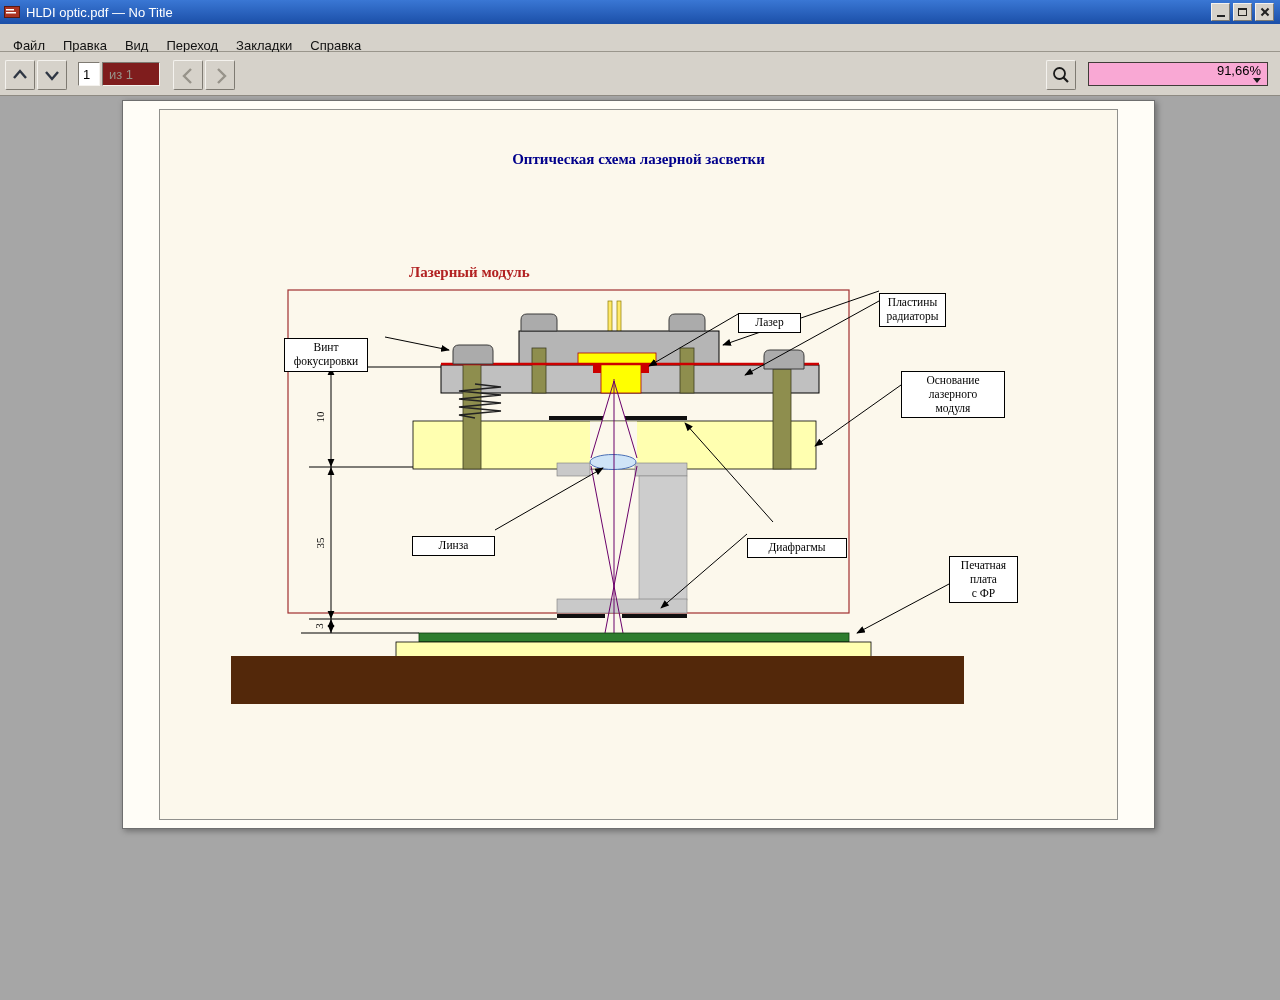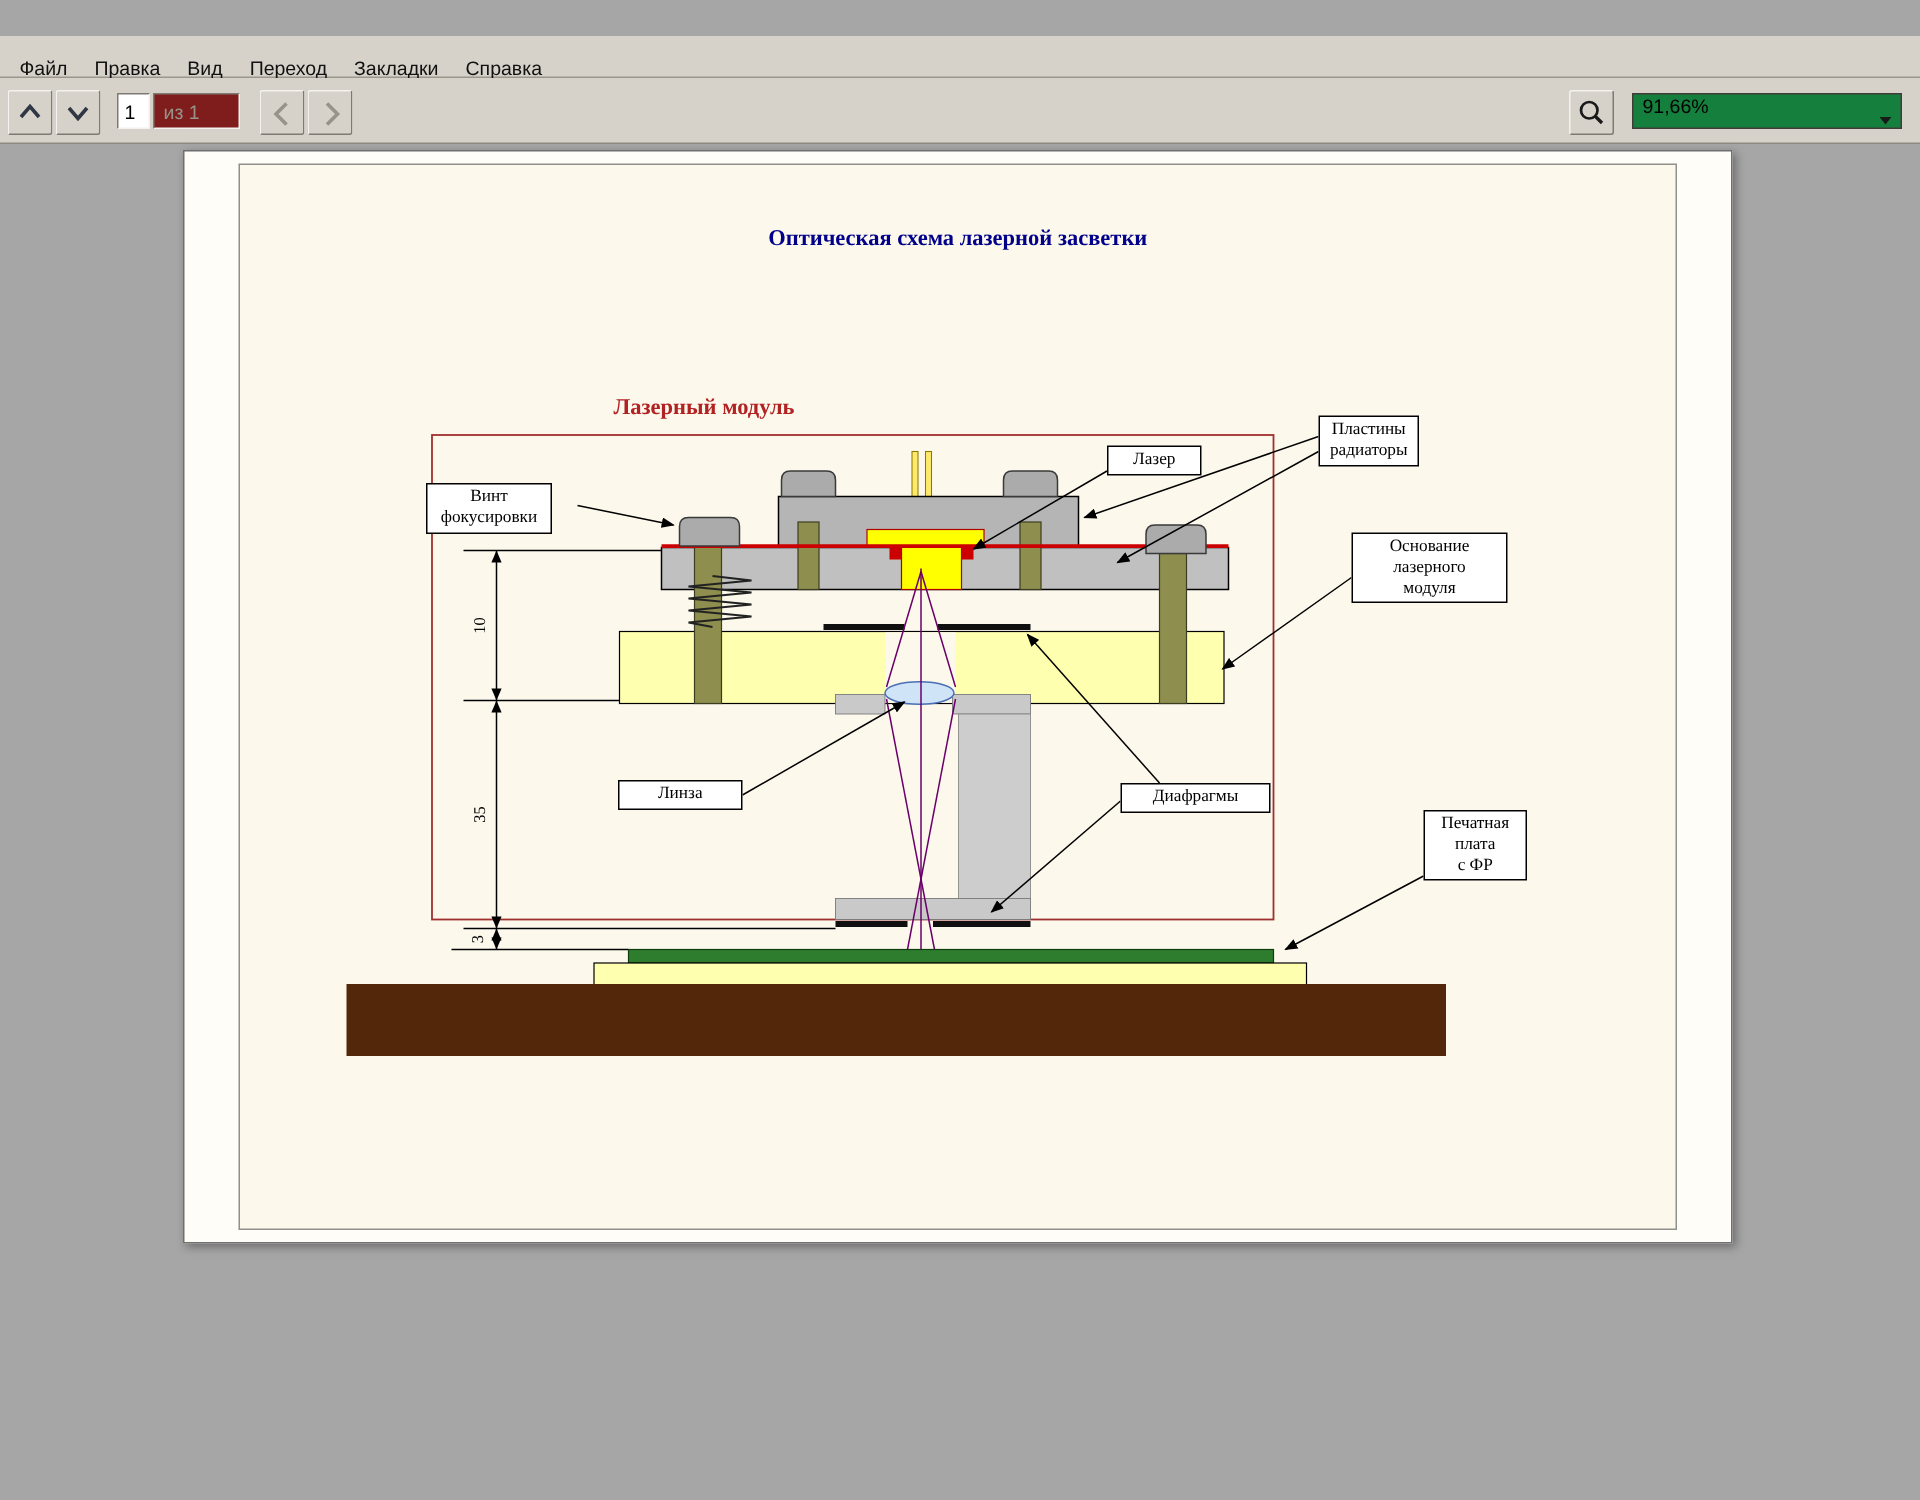--- a/index.html
+++ b/index.html
@@ -35,53 +35,72 @@
         border:1px solid;border-color:#f4f2ee #7e7a72 #7e7a72 #f4f2ee;border-radius:2px;
         display:flex;align-items:center;justify-content:center;cursor:default;}
   .field{position:absolute;top:10px;height:24px;border:1px solid;
          border-color:#7e7a72 #f4f2ee #f4f2ee #7e7a72;background:#fff;
          font-family:"Liberation Sans",sans-serif;font-size:13px;
          box-sizing:border-box;padding:0 4px;}
   .page-of{position:absolute;top:10px;height:24px;border:1px solid;
            border-color:#7e7a72 #f4f2ee #f4f2ee #7e7a72;background:#7f1d1d;
            color:#97938a;font-size:13px;display:flex;align-items:center;
            padding:0 6px;box-sizing:border-box;}
-  .combo{position:absolute;top:10px;height:24px;border:1px solid #403c38;background:#15803d;
-         font-size:13px;color:#000;display:flex;align-items:flex-start;
+  .combo{position:absolute;top:10px;height:24px;border:1px solid #403c38;background:#f9a8d4;
+         font-size:13px;color:#000;display:flex;align-items:flex-end;
          padding:0 6px;box-sizing:border-box;cursor:default;flex-direction:column;}
   .combo-arrow{margin-left:auto;width:0;height:0;border-left:4px solid transparent;
                border-right:4px solid transparent;border-top:5px solid #1a1a1a;}
 
   
   .content{position:absolute;top:96px;left:0;width:100%;height:904px;background:#a6a6a6;}
   .page{position:absolute;left:122px;top:4px;width:1033px;height:729px;background:#fffdf7;
         border:1px solid #6f6f6f;box-shadow:2px 2px 6px rgba(0,0,0,.35);box-sizing:border-box;}
   .inner{position:absolute;left:36px;top:8px;width:959px;height:711px;
          border:1px solid #90908c;background:#fcf8ec;box-sizing:border-box;}
   .diagram-svg{position:absolute;left:0;top:0;width:1033px;height:729px;z-index:2;}
   .doc-title{position:absolute;left:36px;top:50px;width:959px;text-align:center;z-index:3;
              font:bold 15px "Liberation Serif",serif;color:#00008b;}
   .module-label{position:absolute;left:286px;top:163px;z-index:3;
                 font:bold 15px "Liberation Serif",serif;color:#b22222;}
   .lbl{position:absolute;z-index:3;background:#fff;border:1px solid #000;
        font:11.5px/1.2 "Liberation Serif",serif;color:#000;text-align:center;
-       padding:2px 2px;box-sizing:border-box;white-space:pre-line;}
+       padding:2px 2px;box-sizing:border-box;white-space:pre-line;margin-top:16px;}
   .lbl-focus{left:161px;top:221px;width:84px;}
   .lbl-laser{left:615px;top:196px;width:63px;}
   .lbl-rad{left:756px;top:176px;width:67px;}
   .lbl-base{left:778px;top:254px;width:104px;}
   .lbl-lens{left:289px;top:419px;width:83px;}
   .lbl-diaf{left:624px;top:421px;width:100px;}
   .lbl-pcb{left:826px;top:439px;width:69px;}
 </style>
 </head>
 <body>
 
 <div class="root">
 
+  <div class="titlebar">
+    <svg width="16" height="14">
+      <rect x="0.5" y="1.5" width="15" height="11" fill="#aa3322" stroke="#5a1a10"></rect>
+      <rect x="2" y="4" width="8" height="1.5" fill="#fff"></rect>
+      <rect x="2" y="7" width="10" height="1.5" fill="#fff"></rect>
+    </svg>
+    <span class="title-text">HLDI optic.pdf — No Title</span>
+    <div class="win-buttons">
+      <div class="winbtn">
+          <span class="g-min"></span>
+        </div>
+      <div class="winbtn">
+          <span class="g-max"></span>
+        </div>
+      <div class="winbtn">
+          <span class="g-close"></span>
+        </div>
+    </div>
+  </div>
 
   <div class="menubar">
     <span class="menu-item">Файл</span>
     <span class="menu-item">Правка</span>
     <span class="menu-item">Вид</span>
     <span class="menu-item">Переход</span>
     <span class="menu-item">Закладки</span>
     <span class="menu-item">Справка</span>
   </div>
 

